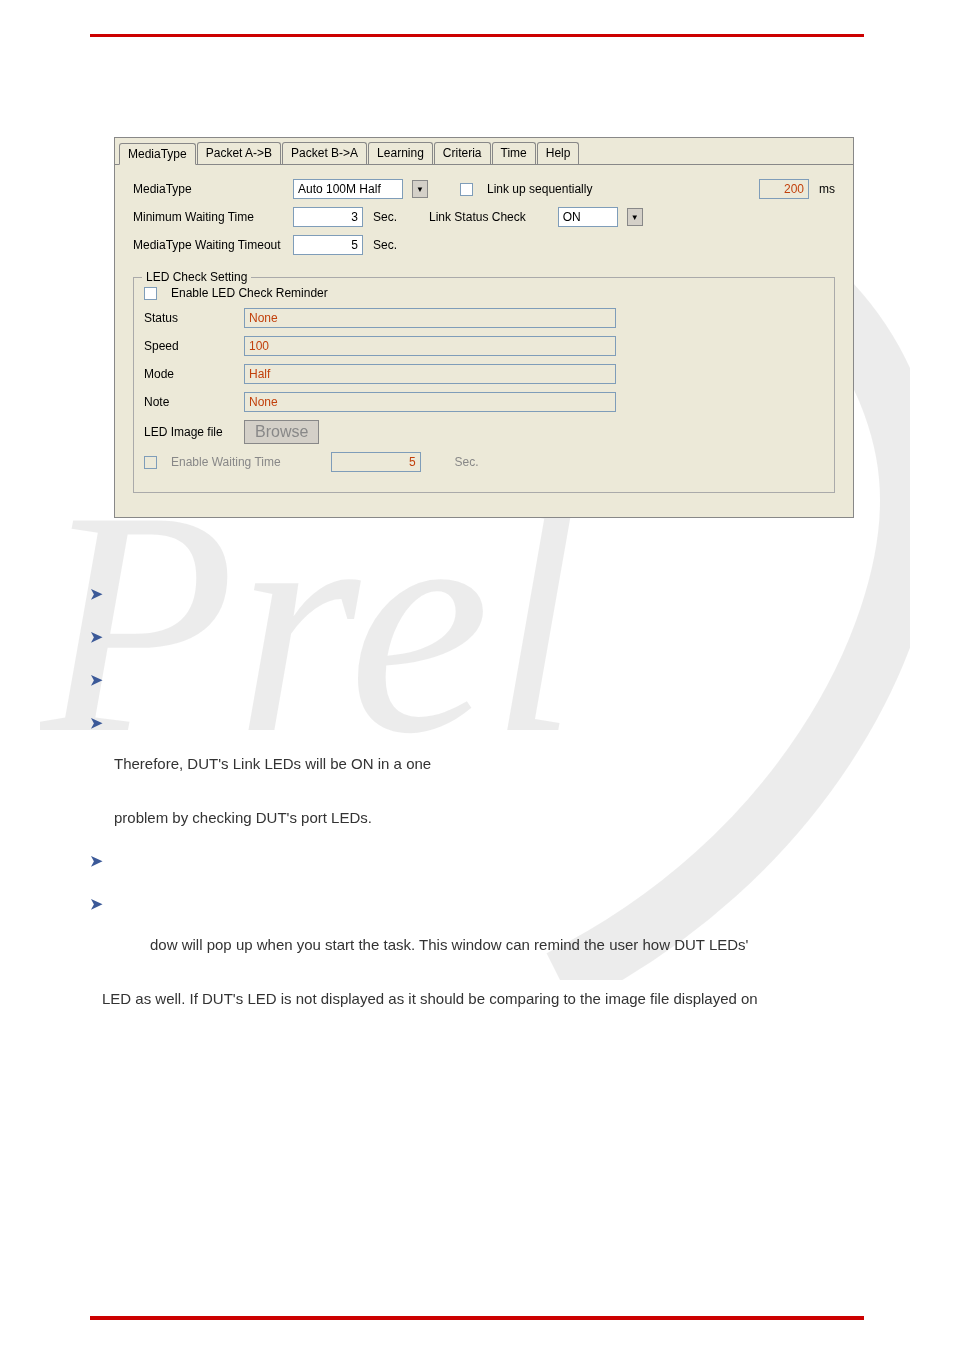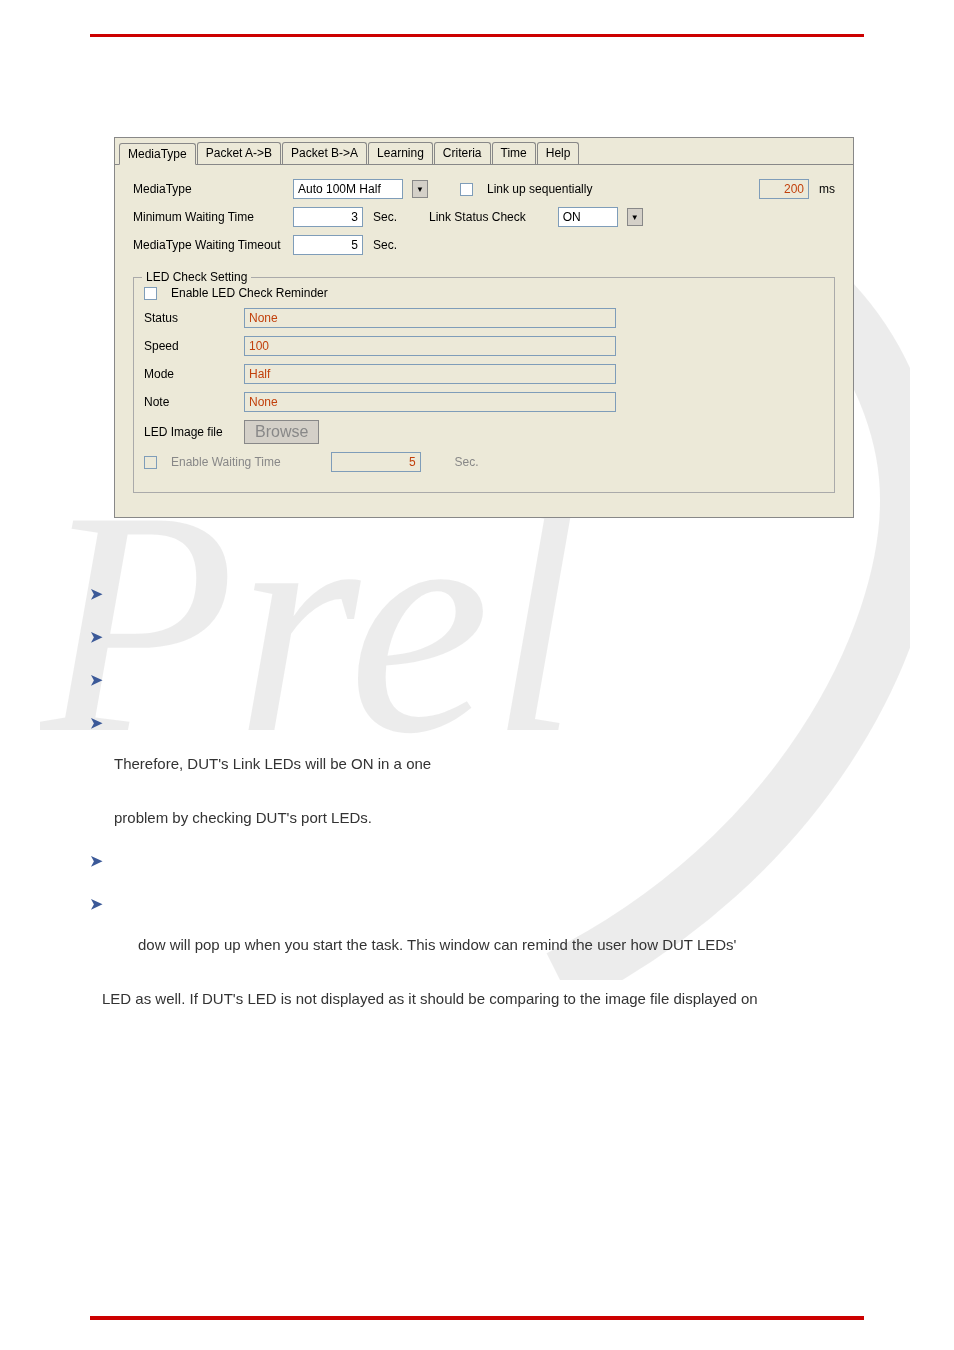--- a/index.html
+++ b/index.html
@@ -233,19 +233,19 @@
     <br>
     <div style="margin-left:24px">problem by checking DUT's port LEDs.</div>
     <div class="bullet">
         <span class="arrow">➤</span>
         <span></span>
       </div>
     <div class="bullet">
         <span class="arrow">➤</span>
         <span></span>
       </div>
-    <div style="margin-left:48px">dow will pop up when you start the task. This window can remind the user how DUT LEDs'</div>
+    <div style="margin-left:60px">dow will pop up when you start the task. This window can remind the user how DUT LEDs'</div>
     <br>
     <div style="margin-left:12px">LED as well. If DUT's LED is not displayed as it should be comparing to the image file displayed on</div>
   </div>
 </div>
 
 <div class="footer-bar"></div>
 
 </body></html>

